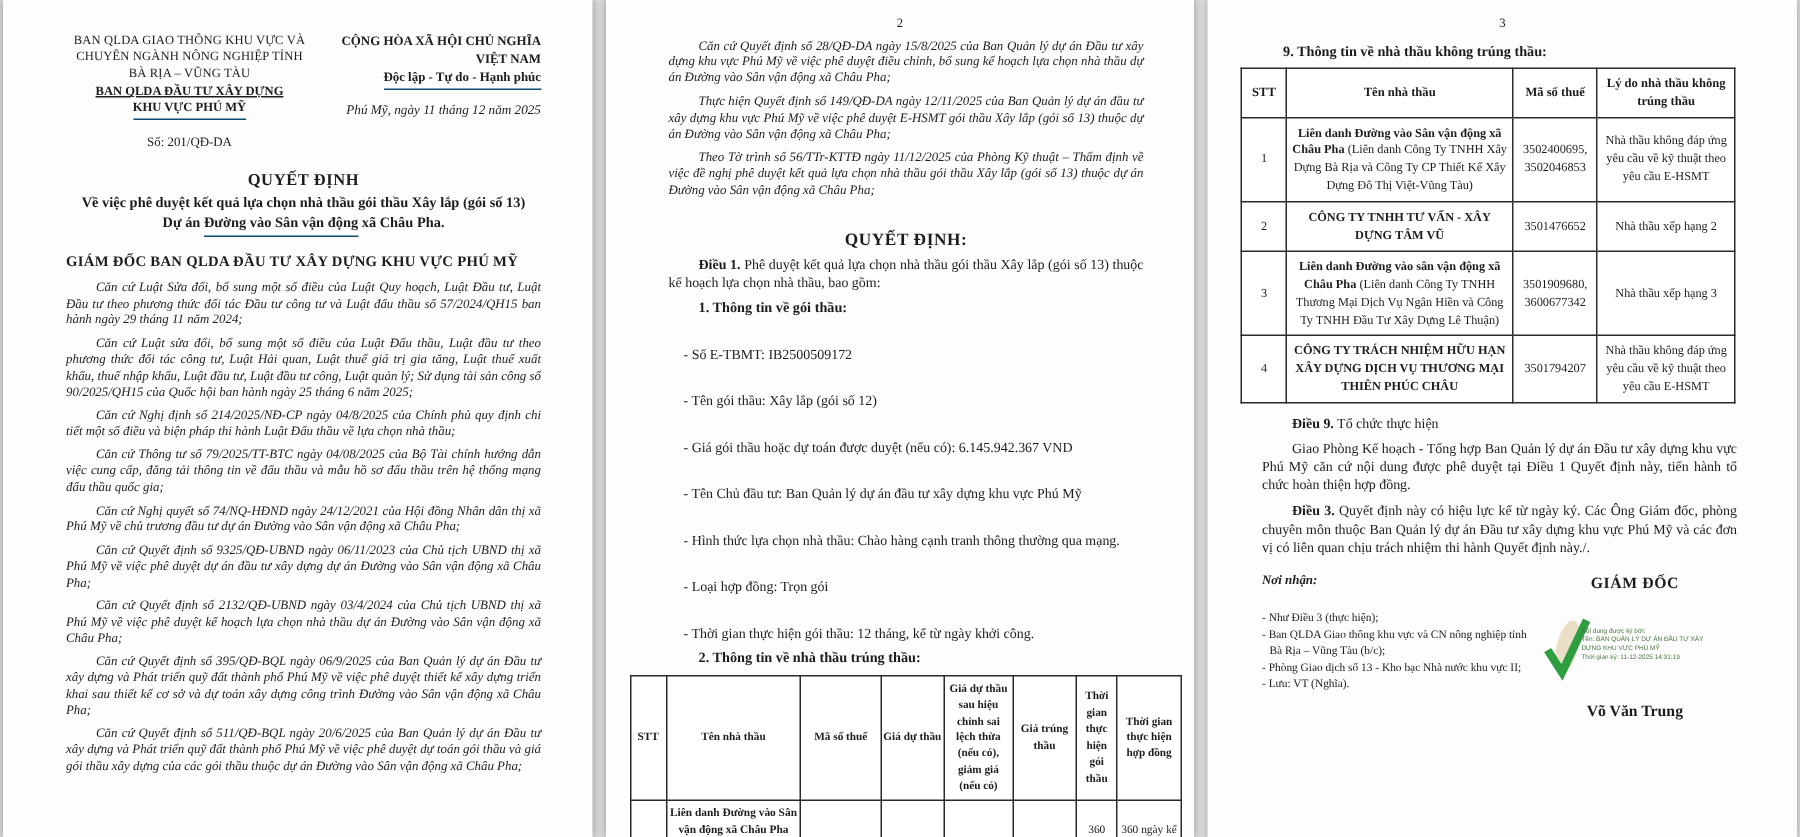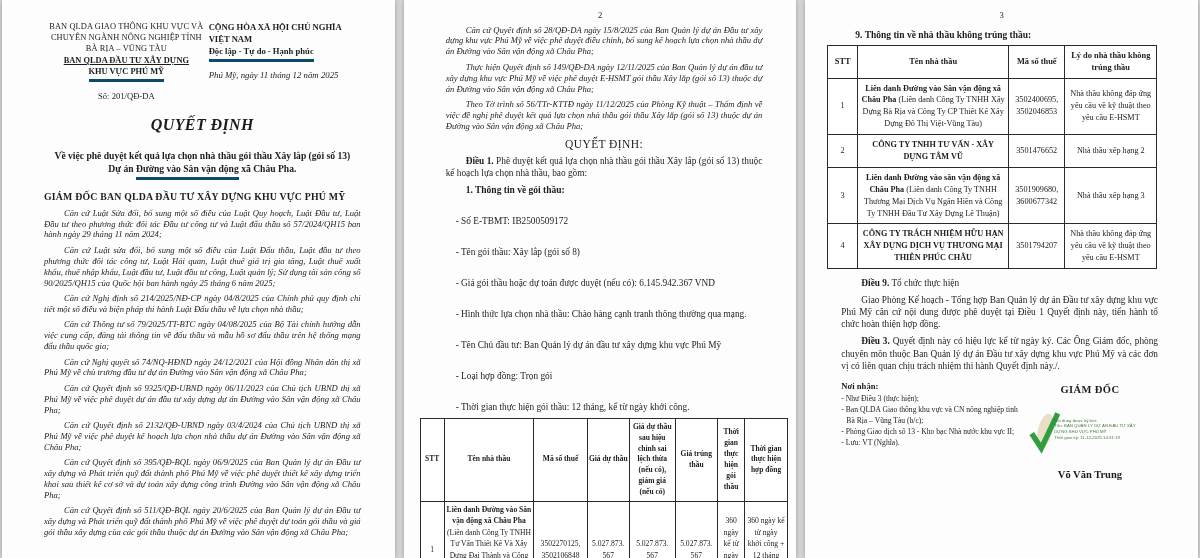--- a/index.html
+++ b/index.html
@@ -18,57 +18,57 @@
     box-shadow: 0 0 5px rgba(0,0,0,.3);
     padding: 6px 0 0 0;
     overflow: hidden;
     position: relative;
   }
   .content { padding: 0 34px 0 42px; }
 
   
   .hdr { display: flex; margin-top: 16px; }
   .hdr-left { width: 52%; text-align: center; font-size: 8.4px; line-height: 1.3; }
-  .hdr-right { width: 48%; text-align: left; font-size: 8.6px; line-height: 1.35; }
+  .hdr-right { width: 48%; text-align: right; font-size: 8.6px; line-height: 1.35; }
   .org-top { letter-spacing: .1px; }
   .org-bold { font-weight: bold; margin-top: 1px; text-decoration: underline; }
-  .u { border-bottom: 3px solid #0c4a6e; padding-bottom: 1px; display: inline-block; }
+  .u { border-bottom: 1px solid #0c4a6e; padding-bottom: 1px; display: inline-block; }
   .doc-number { font-size: 8.6px; margin-top: 9px; }
   .nat-title { font-weight: bold; }
   .nat-motto { font-weight: bold; margin-top: 1px; }
   .place-date { font-style: italic; margin-top: 8px; font-size: 8.8px; }
 
-  .decision-title { text-align: center; font-weight: bold; font-size: 16px; margin-top: 14px; letter-spacing: .4px; font-style: italic; }
-  .decision-sub { text-align: center; font-weight: bold; font-size: 9.6px; margin-top: 16px; line-height: 1.35; }
+  .decision-title { text-align: center; font-weight: bold; font-size: 11px; margin-top: 14px; letter-spacing: .4px; }
+  .decision-sub { text-align: center; font-weight: bold; font-size: 9.6px; margin-top: 4px; line-height: 1.35; }
   .issuer { text-align: left; font-weight: bold; font-size: 9.8px; margin-top: 11px; letter-spacing: .2px; }
 
   .recital { font-style: italic; font-size: 8.6px; line-height: 1.27; text-align: justify; text-indent: 20px; margin-top: 4.5px; }
   .recitals-wrap { margin-top: 6px; }
 
   
   .page-num { text-align: center; font-size: 8.5px; padding-top: 4px; }
-  .decision-heading2 { text-align: center; font-weight: normal; font-size: 11.5px; margin-top: 6px; letter-spacing: .4px; }
+  .decision-heading2 { text-align: center; font-weight: bold; font-size: 11.5px; margin-top: 22px; letter-spacing: .4px; }
   .article { font-size: 9.3px; line-height: 1.3; text-align: justify; text-indent: 20px; margin-top: 5px; font-style: normal; }
   .sec-heading { font-weight: bold; font-size: 9.5px; margin-top: 6px; text-indent: 20px; }
   .pkg-item { font-size: 9.3px; margin-top: 21px; padding-left: 10px; }
 
   table { border-collapse: collapse; background: #fff; }
   th, td { border: 1px solid #2a2a2a; vertical-align: middle; text-align: center; padding: 2px 2px; }
   .tbl2 { width: 368px; margin: 6px 0 0 -26px; table-layout: fixed; }
   .tbl2 th { font-size: 7.5px; font-weight: bold; line-height: 1.45; padding: 3px 1px; }
   .tbl2 td { font-size: 7.6px; line-height: 1.5; }
   .tbl3 { width: 330px; margin: 5px 0 0 -14px; table-layout: fixed; }
   .tbl3 th { font-size: 8.4px; font-weight: bold; line-height: 1.4; padding: 4px 2px; }
   .tbl3 td { font-size: 8.2px; line-height: 1.45; padding: 4px 3px; }
   .bname b { font-weight: bold; }
 
   
   .bottom { display: flex; margin-top: 8px; }
   .recipients { width: 57%; font-size: 7.6px; line-height: 1.45; }
-  .recipients-heading { font-weight: bold; font-size: 8.6px; margin-bottom: 1px; }
+  .recipients-heading { font-weight: bold; font-style: italic; font-size: 8.6px; margin-bottom: 14px; }
   .signature { width: 43%; text-align: center; }
   .director { font-weight: bold; font-size: 10.5px; letter-spacing: .4px; margin-top: 4px; }
   .stamp-row { display: flex; align-items: flex-start; justify-content: center; margin-top: 16px; margin-left: -18px; }
   .stamp-text { text-align: left; font-size: 4.3px; line-height: 1.35; color: #47763b; margin-left: -8px; margin-top: 7px; font-family: "Liberation Sans", sans-serif; }
   .signer-name { font-weight: bold; font-size: 10.5px; margin-top: 14px; }
 </style>
 </head>
 <body>
 
 <div class="spread">
@@ -123,28 +123,29 @@
       </div>
 
       <div class="decision-heading2">QUYẾT ĐỊNH:</div>
 
       <p class="article"><b>Điều 1.</b><span> Phê duyệt kết quả lựa chọn nhà thầu gói thầu Xây lắp (gói số 13) thuộc kế hoạch lựa chọn nhà thầu, bao gồm:</span></p>
 
       <div class="sec-heading">1.  Thông tin về gói thầu:</div>
 
       <div>
         <div class="pkg-item">-  Số E-TBMT: IB2500509172</div>
-        <div class="pkg-item">-  Tên gói thầu: Xây lắp (gói số 8)</div>
+        <div class="pkg-item">-  Tên gói thầu: Xây lắp (gói số 12)</div>
         <div class="pkg-item">-  Giá gói thầu hoặc dự toán được duyệt (nếu có): 6.145.942.367 VND</div>
+        <div class="pkg-item">-  Tên Chủ đầu tư: Ban Quản lý dự án đầu tư xây dựng khu vực Phú Mỹ</div>
         <div class="pkg-item">-  Hình thức lựa chọn nhà thầu: Chào hàng cạnh tranh thông thường qua mạng.</div>
-        <div class="pkg-item">-  Tên Chủ đầu tư: Ban Quản lý dự án đầu tư xây dựng khu vực Phú Mỹ</div>
         <div class="pkg-item">-  Loại hợp đồng: Trọn gói</div>
         <div class="pkg-item">-  Thời gian thực hiện gói thầu: 12 tháng, kể từ ngày khởi công.</div>
       </div>
 
+      <div class="sec-heading">2.  Thông tin về nhà thầu trúng thầu:</div>
 
       <table class="tbl2">
         <colgroup>
           <col style="width:6.5%">
             <col style="width:24.5%">
             <col style="width:14.5%">
             <col style="width:11.5%">
           <col style="width:12.5%">
             <col style="width:11.5%">
             <col style="width:7.5%">

